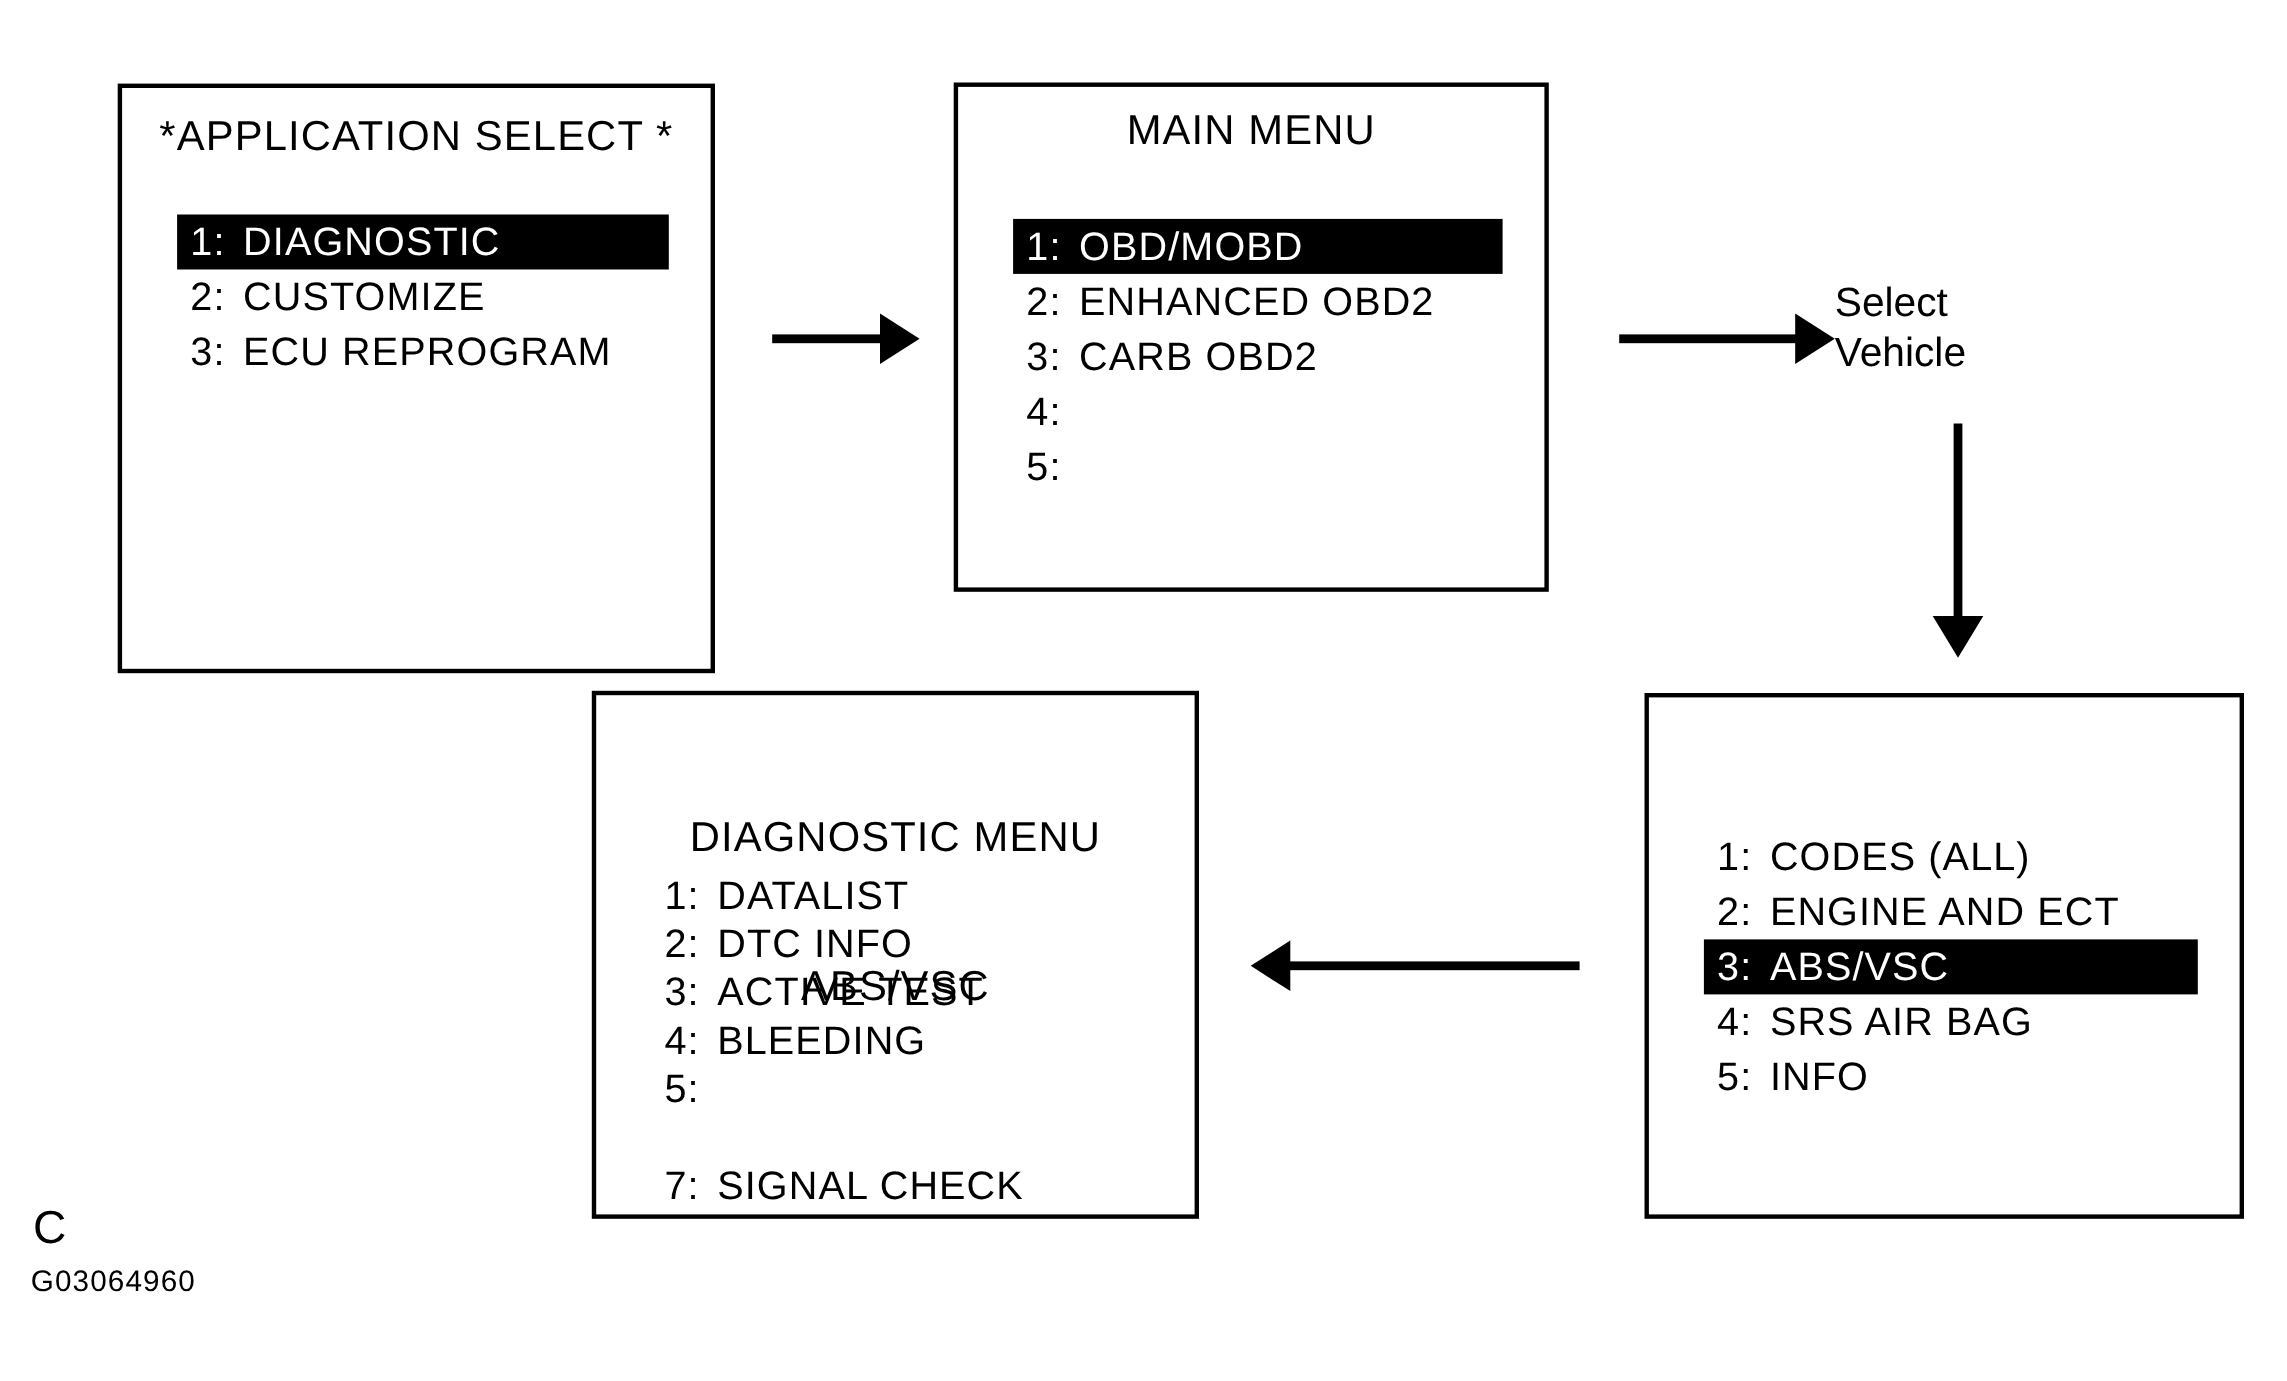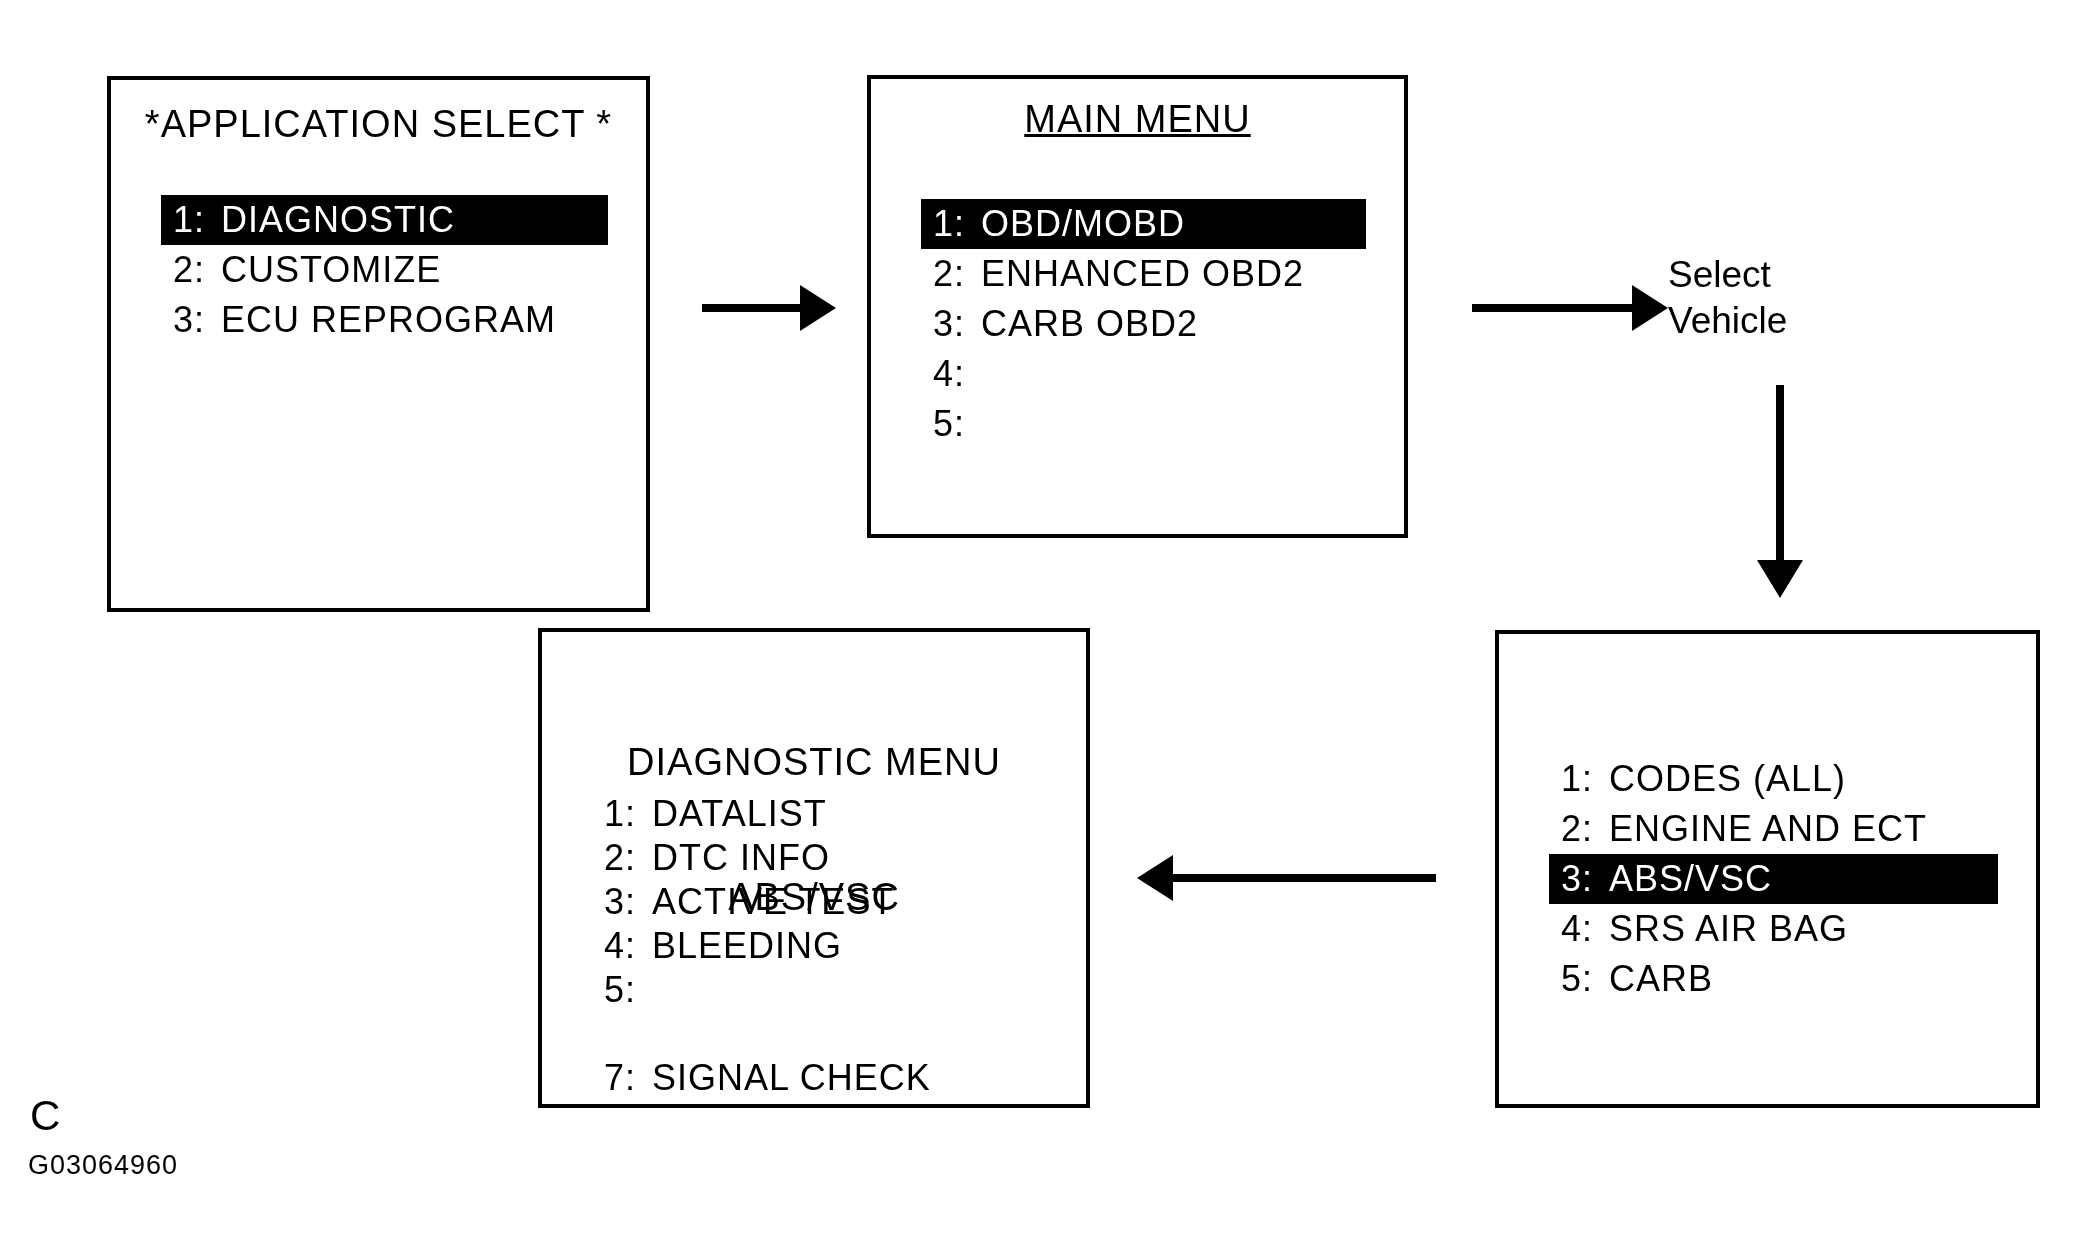--- a/index.html
+++ b/index.html
@@ -28,21 +28,21 @@
   .screen-title {
     position: absolute;
     left: 0; right: 0;
     text-align: center;
     font-size: 38px;
     line-height: 45px;
     white-space: pre;
     letter-spacing: 1px;
   }
   #screen-app  .screen-title { top: 22px; }
-  #screen-main .screen-title { top: 18px; text-decoration: underline; }
+  #screen-main .screen-title { top: 18px; }
   #screen-diag .screen-title { top: 18px; }
   #screen-obd  .screen-title { top: 16px; }
 
   .menu { position: absolute; left: 0; right: 0; }
   #screen-app  .menu { top: 115px; }
   #screen-main .menu { top: 120px; }
   #screen-diag .menu { top: 160px; }
   #screen-obd  .menu { top: 120px; }
 
   .row {
@@ -192,21 +192,21 @@
       <div class="row hl">
         <span class="num">3:</span>
         <span class="lbl">ABS/VSC</span>
       </div>
       <div class="row">
         <span class="num">4:</span>
         <span class="lbl">SRS AIR BAG</span>
       </div>
       <div class="row">
         <span class="num">5:</span>
-        <span class="lbl">CARB</span>
+        <span class="lbl">INFO</span>
       </div>
     </div>
   </div>
 
   <div class="h-line" id="arrow4-line"></div>
   <div class="head-left" id="arrow4-head"></div>
 
   <div class="screen" id="screen-diag">
     <div class="screen-title">
       <div>DIAGNOSTIC MENU</div>

